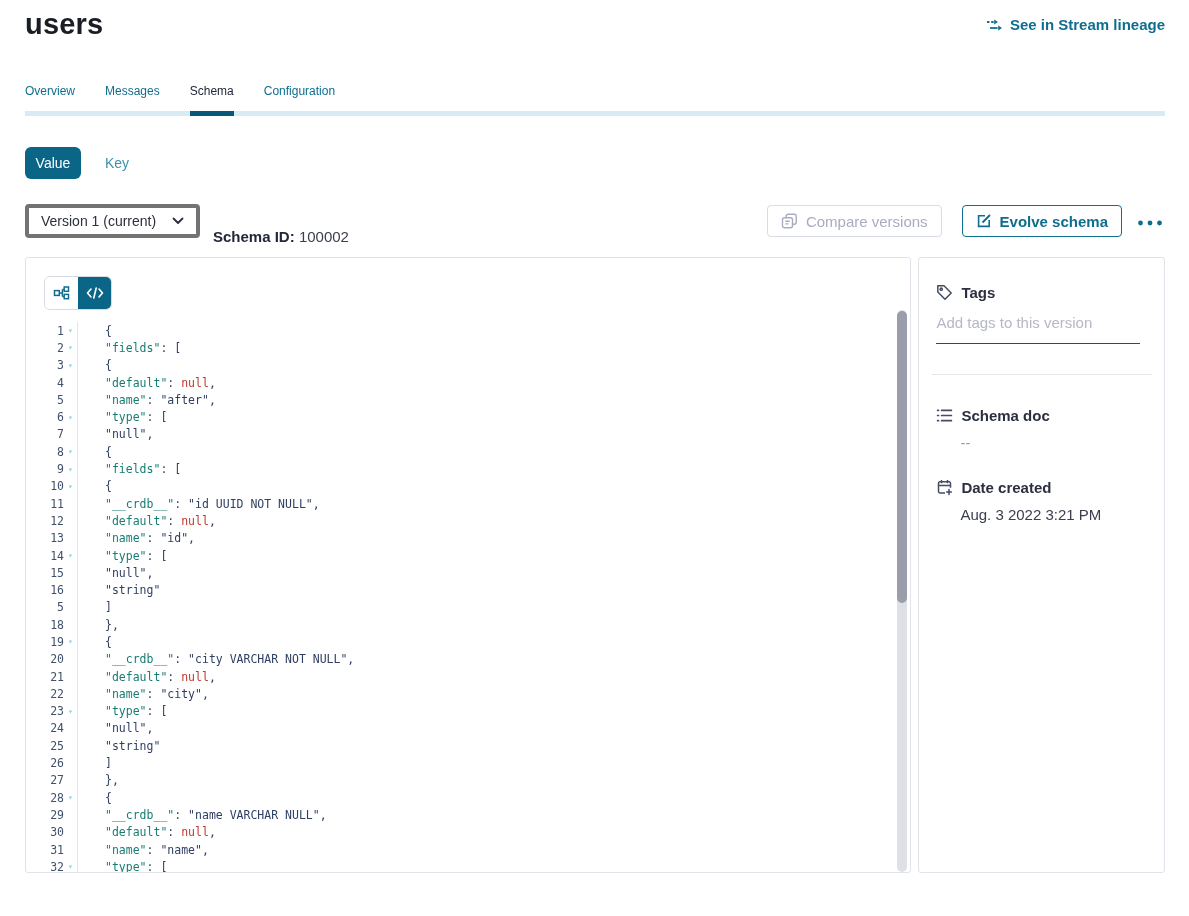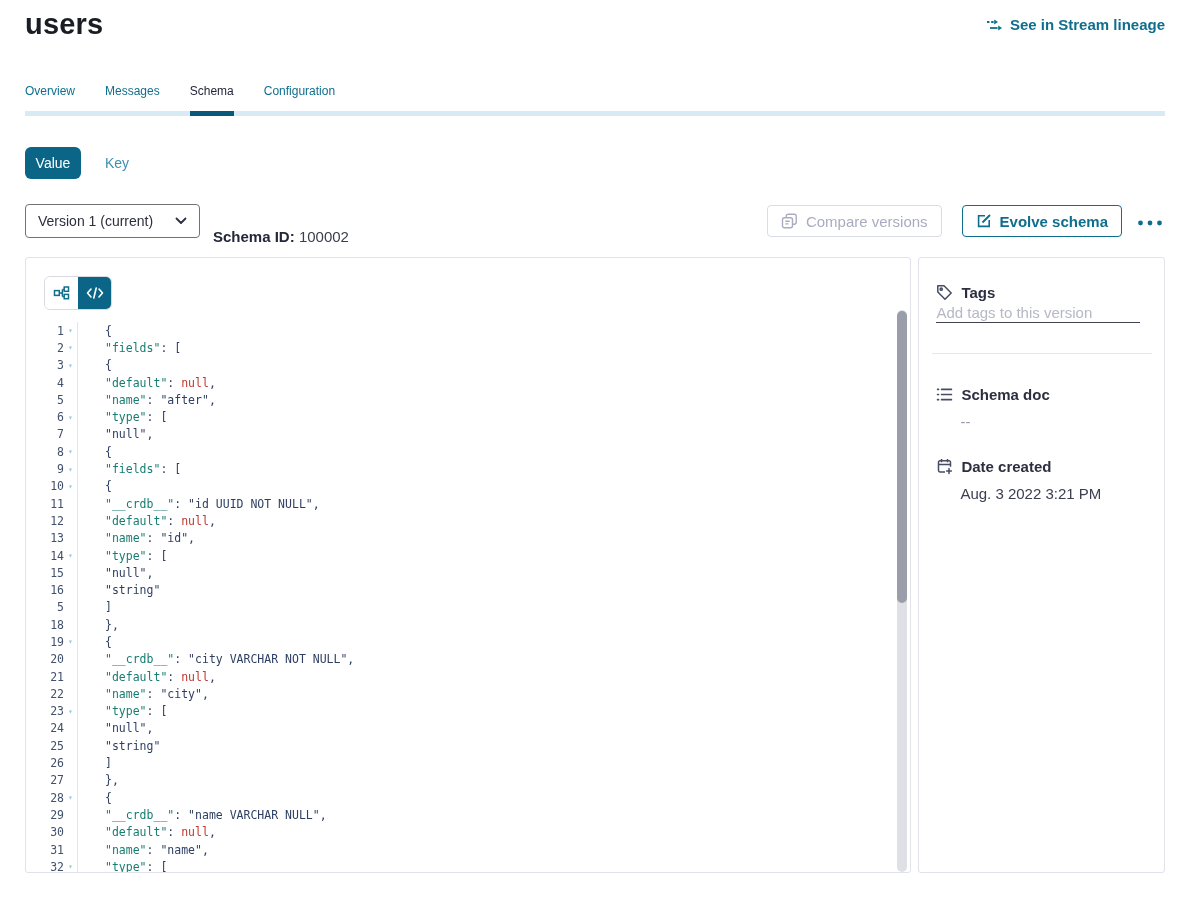--- a/index.html
+++ b/index.html
@@ -26,21 +26,21 @@
                width:56px; height:32px; cursor:pointer; font-family:inherit; }
   .btn-key { background:none; border:none; color:#3f90b1; font-size:14px; cursor:pointer; font-family:inherit; }
 
   
   .meta { display:flex; gap:22px; margin-top:36px; font-size:15px; color:#3b3e4e; }
   .meta b { color:#23273a; }
   .meta a { color:#0f6e8e; text-decoration:none; cursor:pointer; }
 
   
   .vbar { display:flex; align-items:center; margin-top:18px; }
-  .select { width:175px; height:34px; border:1px solid #737373; border-radius:4px; display:flex;
+  .select { width:175px; height:34px; border:4px solid #737373; border-radius:4px; display:flex;
             align-items:center; justify-content:space-between; padding:0 12px; font-size:14px;
             color:#2c2f3e; cursor:pointer; background:#fff; }
   .schema-id { margin-left:13px; font-size:15px; color:#3b3e4e;margin-top:31px; }
   .schema-id b { color:#23273a; }
   .vbar-right { margin-left:auto; display:flex; align-items:center; }
   .btn { height:32px; border-radius:4px; display:flex; align-items:center; gap:8px; padding:0 13px;
          font-size:15px; background:#fff; font-family:inherit; cursor:pointer; }
   .btn-compare { border:1px solid #d9dbe7; color:#a9acc0; }
   .btn-evolve { border:1px solid #0f6e8e; color:#0f6e8e; font-weight:700; margin-left:20px; }
   .more { margin-left:13px; padding:4px 2px; background:none; border:none; cursor:pointer; }
@@ -68,21 +68,21 @@
   .sbar-track { position:absolute; top:52px; bottom:0; right:3px; width:10px; background:#dfe0e6;
                 border-radius:6px; }
   .sbar-thumb { position:absolute; top:1px; left:0; width:10px; height:292px; background:#9a9daa;
                 border-radius:6px; cursor:pointer; }
 
   
   .side-panel { width:247px; border:1px solid #e1e2ea; border-radius:3px; background:#fff;
                 padding:26px 16px 0 17px; }
   .sec-head { display:flex; align-items:center; gap:8px; font-size:15px; font-weight:700; color:#2c2f40; }
   .tags-input { width:96%; border:none; border-bottom:1.5px solid #3f4356; font-size:15px;
-                padding:0 0 1px 0; margin-top:3px; color:#3b3e4e; outline:none;
+                padding:0 0 12px 0; margin-top:13px; color:#3b3e4e; outline:none;
                 font-family:inherit; background:transparent; }
   .tags-input::placeholder { color:#b6b8c5; }
   .divider { border:none; border-top:1px solid #e6e7ed; margin:30px -4px 0 -4px; }
   .sec { margin-top:32px; }
   .sec-val { margin:10px 0 0 24px; font-size:15px; color:#3b3e4e; }
   .sec-val.dim { color:#9a9dab; }
 </style>
 </head>
 <body>
 

